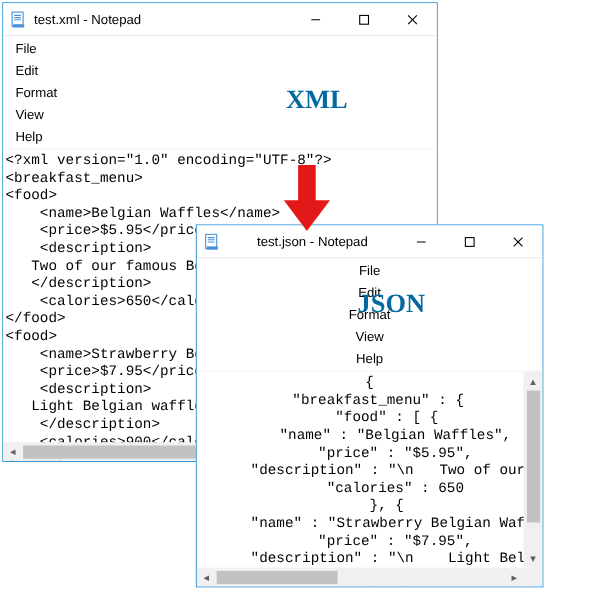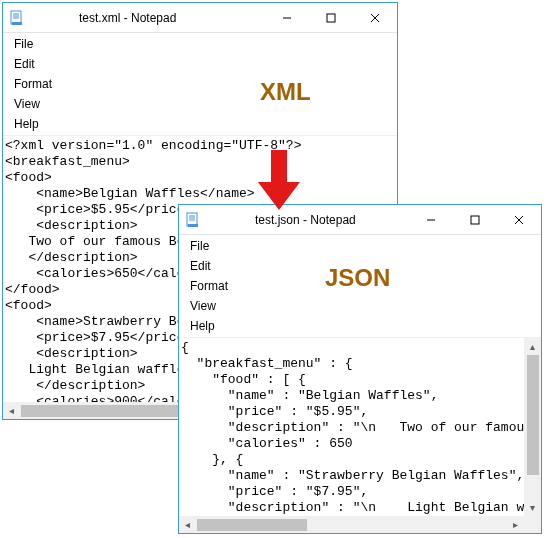--- a/index.html
+++ b/index.html
@@ -20,42 +20,41 @@
     display: flex;
     flex-direction: column;
     box-shadow: 0 0 0 0 rgba(0,0,0,0);
   }
   .win-xml {
     left: 2px; top: 2px;
     width: 396px; height: 418px;
   }
   .win-json {
     left: 178px; top: 204px;
-    width: 364px; height: 330px;
+    width: 316px; height: 330px; text-align: center;
   }
   .titlebar {
     display: flex;
     align-items: center;
     height: 30px;
     background: #fff;
     border-bottom: 1px solid #e5e5e5;
     padding-left: 6px;
   }
   .title-icon {
     width: 16px; height: 16px;
     margin-right: 6px;
     display: flex; align-items: center; justify-content: center;
   }
   .title-text {
     flex: 1;
     font-size: 12px;
     color: #000;
     white-space: nowrap;
     overflow: hidden;
-    margin-left: 48px;
   }
   .win-controls {
     display: flex;
     height: 100%;
   }
   .win-btn {
     width: 44px;
     display: flex;
     align-items: center;
     justify-content: center;
@@ -114,24 +113,24 @@
   }
   .sb-thumb-h {
     height:12px; background:#c2c2c2; border-radius:0;
     margin:0 1px;
   }
   .sb-thumb-v {
     width:12px; background:#c2c2c2;
   }
   .label-xml, .label-json {
     position: absolute;
-    font-family: Liberation Sans, sans-serif;
+    font-family: Liberation Serif, serif;
     font-size: 24px;
     font-weight: bold;
-    color: #a16207;
+    color: #0369a1;
     pointer-events:none;
   }
   .label-xml { left: 260px; top: 78px; }
   .label-json { left: 325px; top: 264px; }
   .arrow-down {
     position:absolute;
     left: 258px; top: 150px;
     width: 42px; height: 60px;
     pointer-events:none;
   }

